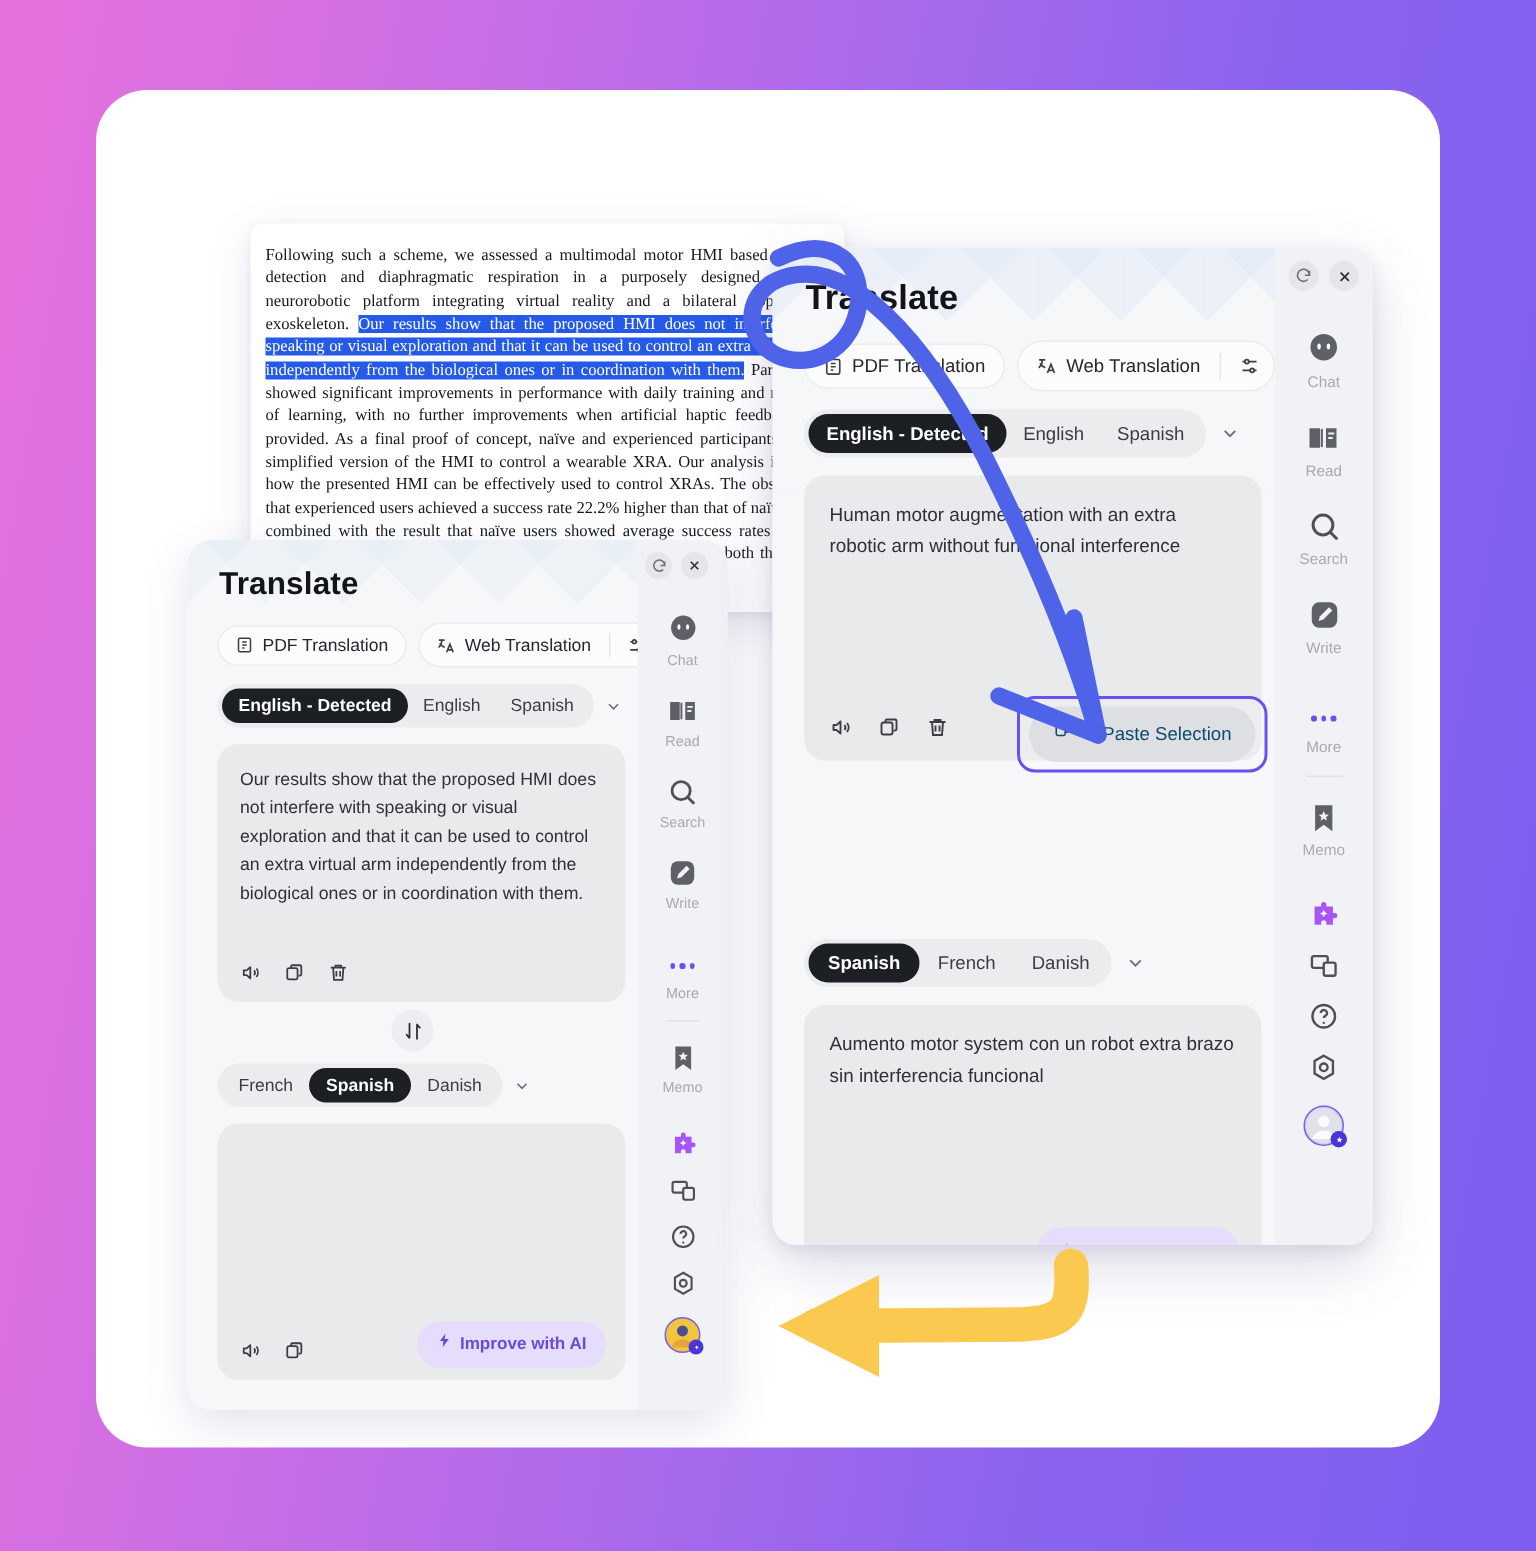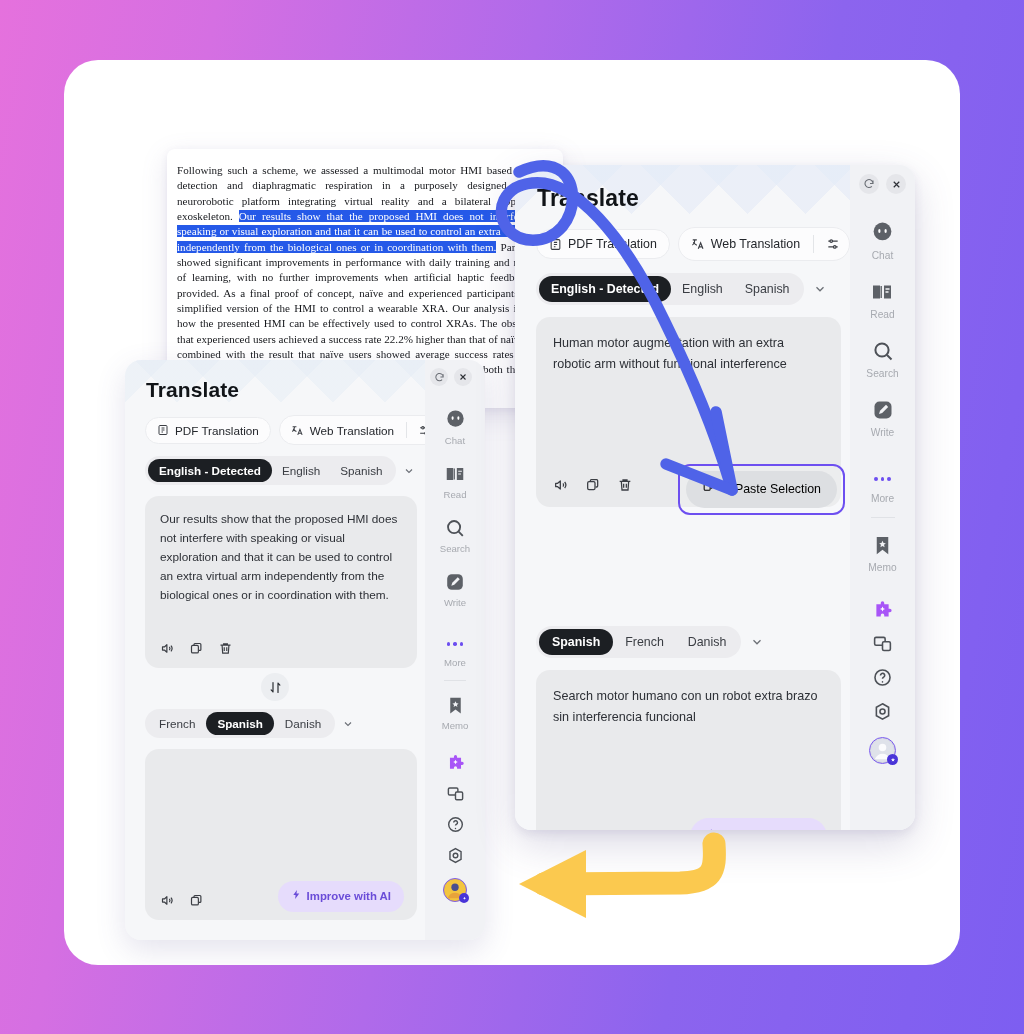--- a/index.html
+++ b/index.html
@@ -136,21 +136,21 @@
     display: inline-flex; align-items: center; gap: 5px;
     background: #e6dcfc;
     color: #6a4cd8;
     border-radius: 999px;
     font-weight: 600;
     white-space: nowrap;
   }
   .paste-btn {
     display: inline-flex; align-items: flex-start; gap: 20px;
     background: #dddfe2;
-    color: #000000;
+    color: #0c4a6e;
     border-radius: 999px;
     white-space: nowrap;
   }
   .paste-wrap {
     position: absolute;
     border: 2.4px solid #6d4ff0;
     border-radius: 12px;
     padding: 5px 6px;
     background: rgba(255,255,255,.15);
   }
@@ -566,21 +566,21 @@
             <span class="lang-chip" style="padding:6px 12px;">Danish</span>
           </div>
           <span class="chev" style="width:26px;height:26px;">
             <svg width="14" height="14" viewBox="0 0 24 24" fill="none" stroke="currentColor" stroke-width="2.2">
                 <path d="M6 9l6 6 6-6"></path>
               </svg>
           </span>
         </div>
 
         <div class="text-area" style="position:absolute; left:21px; top:505px; width:305px; height:195px; padding:16px 17px; font-size:12.6px; line-height:21px;">
-          <div class="ta-text">Search motor humano con un robot extra brazo sin interferencia funcional</div>
+          <div class="ta-text">Aumento motor system con un robot extra brazo sin interferencia funcional</div>
 
           <div class="improve-btn" style="position:absolute; right:14px; bottom:10px; padding:8px 15px; font-size:12.2px;">
             <span>
               <svg width="12" height="12" viewBox="0 0 24 24" fill="#6a4cd8">
                   <path d="M13 2L5 13h5l-1 9 9-12h-6z"></path>
                 </svg>
             </span>
             <span>Improve with AI</span>
           </div>
         </div>

